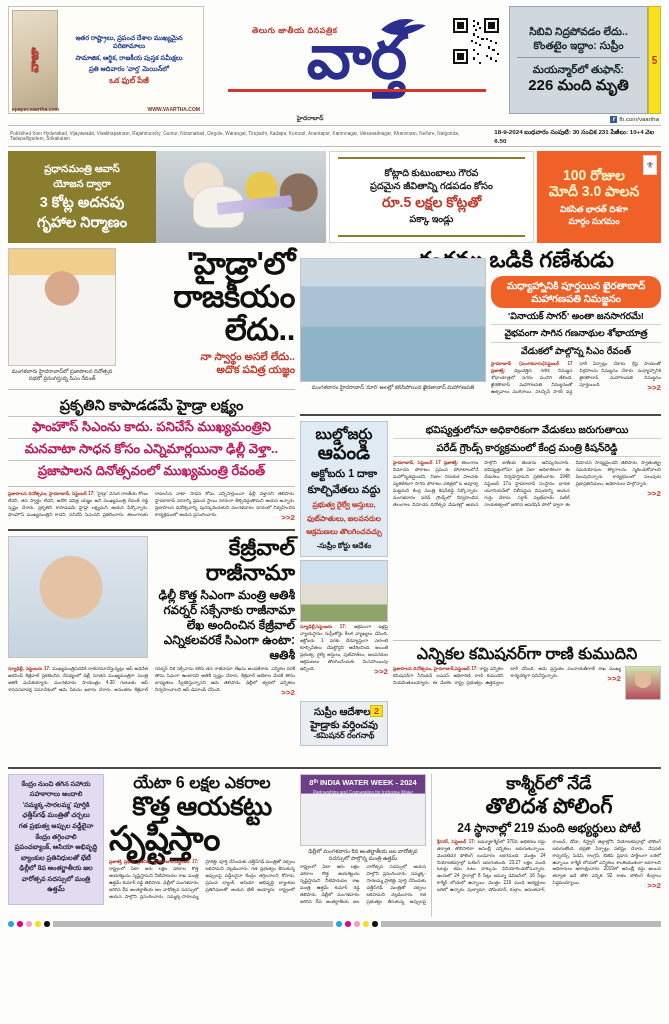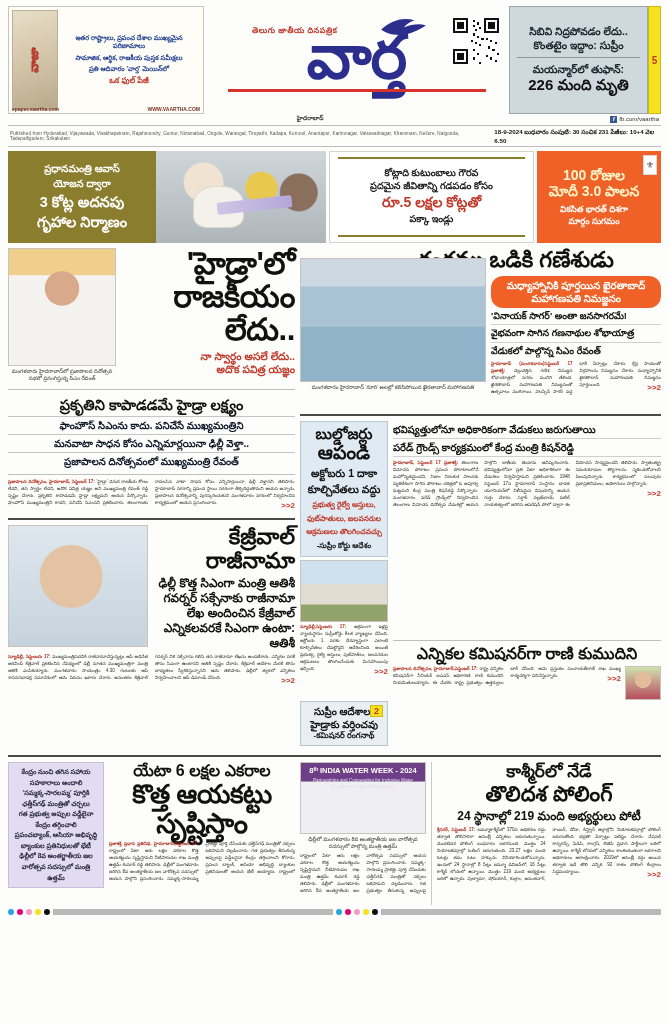--- a/index.html
+++ b/index.html
@@ -152,37 +152,37 @@
 
   .lead-head { flex: 1; text-align: right; }
   .hl-xl { font-size: 31px; font-weight: bold; color: #111; line-height: 1.06; letter-spacing: -.4px; }
   .hl-l  { font-size: 22px; font-weight: bold; color: #111; line-height: 1.1; }
   .hl-m  { font-size: 16px; font-weight: bold; color: #111; line-height: 1.18; }
   .hl-s  { font-size: 12px; font-weight: bold; color: #111; line-height: 1.25; }
   .sub-red { font-size: 10.5px; font-weight: bold; color: #c0392b; line-height: 1.3; }
 
   .deck { text-align: center; }
   .deck .d1 { font-size: 14.5px; font-weight: bold; color: #111; line-height: 1.3; padding: 2px 0; }
-  .deck .d2 { font-size: 10px; font-weight: bold; color: #0f172a; line-height: 1.3; padding: 2px 0; }
+  .deck .d2 { font-size: 13px; font-weight: bold; color: #be185d; line-height: 1.3; padding: 2px 0; }
   .deck .sep { height: 1px; background: #c4c4c4; }
 
   .body-text { font-size: 4.5px; color: #2a2a2a; line-height: 1.55; text-align: justify;
      word-spacing: .3px; }
   .body-text .lede { color: #b03020; font-weight: bold; }
   .cols2 { column-count: 2; column-gap: 7px; }
   .cols3 { column-count: 3; column-gap: 6px; }
   .jump { color: #c0392b; font-weight: bold; font-size: 8px; float: right; }
 
   
   .gan-wrap { display: flex; gap: 5px; }
   .gan-photo { width: 186px; }
   .gan-side { flex: 1; }
   .orange-deck { background: #ef6126; color: #fff; text-align: center; padding: 3px 4px;
     font-size: 10px; font-weight: bold; line-height: 1.3; border-radius: 12px; }
-  .gs-line { font-size: 9.4px; font-weight: bold; color: #111; 
+  .gs-line { font-size: 9.4px; font-weight: bold; color: #111; text-align: center;
     line-height: 1.3; padding: 2px 0; border-bottom: 1px solid #cfcfcf; }
 
   
   .midband { display: flex; gap: 5px; }
   .mb-c1 { width: 88px; }
   .mb-c2 { flex: 1; }
   .boxed-tease { background: #dfeaf2; border: 1px solid #b9cad6; padding: 4px 3px; text-align: center; }
   .boxed-tease .t1 { font-size: 15px; font-weight: bold; color: #111; line-height: 1.12; }
   .boxed-tease .t2 { font-size: 19px; font-weight: bold; color: #111; line-height: 1.1; }
   .boxed-tease .t3 { font-size: 10.5px; font-weight: bold; color: #111; line-height: 1.3; margin-top: 3px; }
@@ -501,21 +501,21 @@
         <div class="lilac" style="width:96px;flex:none">
           <div>కేంద్రం నుంచి తగిన సహాయ సహకారాలు అందాలి</div>
           <div>'సమ్మక్క-సారలమ్మ' పూర్తికి ఛత్తీస్‌గఢ్ మంత్రితో చర్చలు</div>
           <div>గత ప్రభుత్వ అప్పుల వడ్డీలైనా కేంద్రం తగ్గించాలి</div>
           <div>ప్రపంచబ్యాంక్, ఆసియా అభివృద్ధి బ్యాంకుల ప్రతినిధులతో భేటీ</div>
           <div>ఢిల్లీలో 8వ అంతర్జాతీయ జల వారోత్సవ సదస్సులో మంత్రి ఉత్తమ్</div>
         </div>
         <div style="flex:1">
           <div class="hl-m" style="text-align:center">యేటా 6 లక్షల ఎకరాల</div>
           <div class="hl-xl" style="text-align:center;font-size:26px">కొత్త ఆయకట్టు</div>
-          <div class="hl-xl" style="text-align:center;font-size:28px">సృష్టిస్తాం</div>
+          <div class="hl-xl" style="font-size:34px">సృష్టిస్తాం</div>
           <div class="body-text cols2" style="margin-top:3px;height:46px;overflow:hidden">
             <span class="lede">ప్రజాశక్తి ప్రధాన ప్రతినిధి, హైదరాబాద్,సెప్టెంబర్ 17:</span>
             <span>రాష్ట్రంలో ఏటా ఆరు లక్షల ఎకరాల కొత్త ఆయకట్టును సృష్టిస్తామని నీటిపారుదల శాఖ మంత్రి ఉత్తమ్ కుమార్ రెడ్డి తెలిపారు. ఢిల్లీలో మంగళవారం జరిగిన 8వ అంతర్జాతీయ జల వారోత్సవ సదస్సులో ఆయన పాల్గొని ప్రసంగించారు. సమ్మక్క-సారలమ్మ ప్రాజెక్టు పూర్తి చేసేందుకు ఛత్తీస్‌గఢ్ మంత్రితో చర్చలు జరిపామని వెల్లడించారు. గత ప్రభుత్వం తీసుకున్న అప్పులపై వడ్డీలనైనా కేంద్రం తగ్గించాలని కోరారు. ప్రపంచ బ్యాంక్, ఆసియా అభివృద్ధి బ్యాంకుల ప్రతినిధులతో ఆయన భేటీ అయ్యారు. రాష్ట్రంలో సాగునీటి ప్రాజెక్టుల పూర్తికి కేంద్రం నుంచి తగిన సహాయ సహకారాలు అందించాలని విజ్ఞప్తి చేశారు.</span>
           </div>
         </div>
       </div>
     </div>
 
     <div class="bt-r">
       <div style="display:flex;gap:5px">

